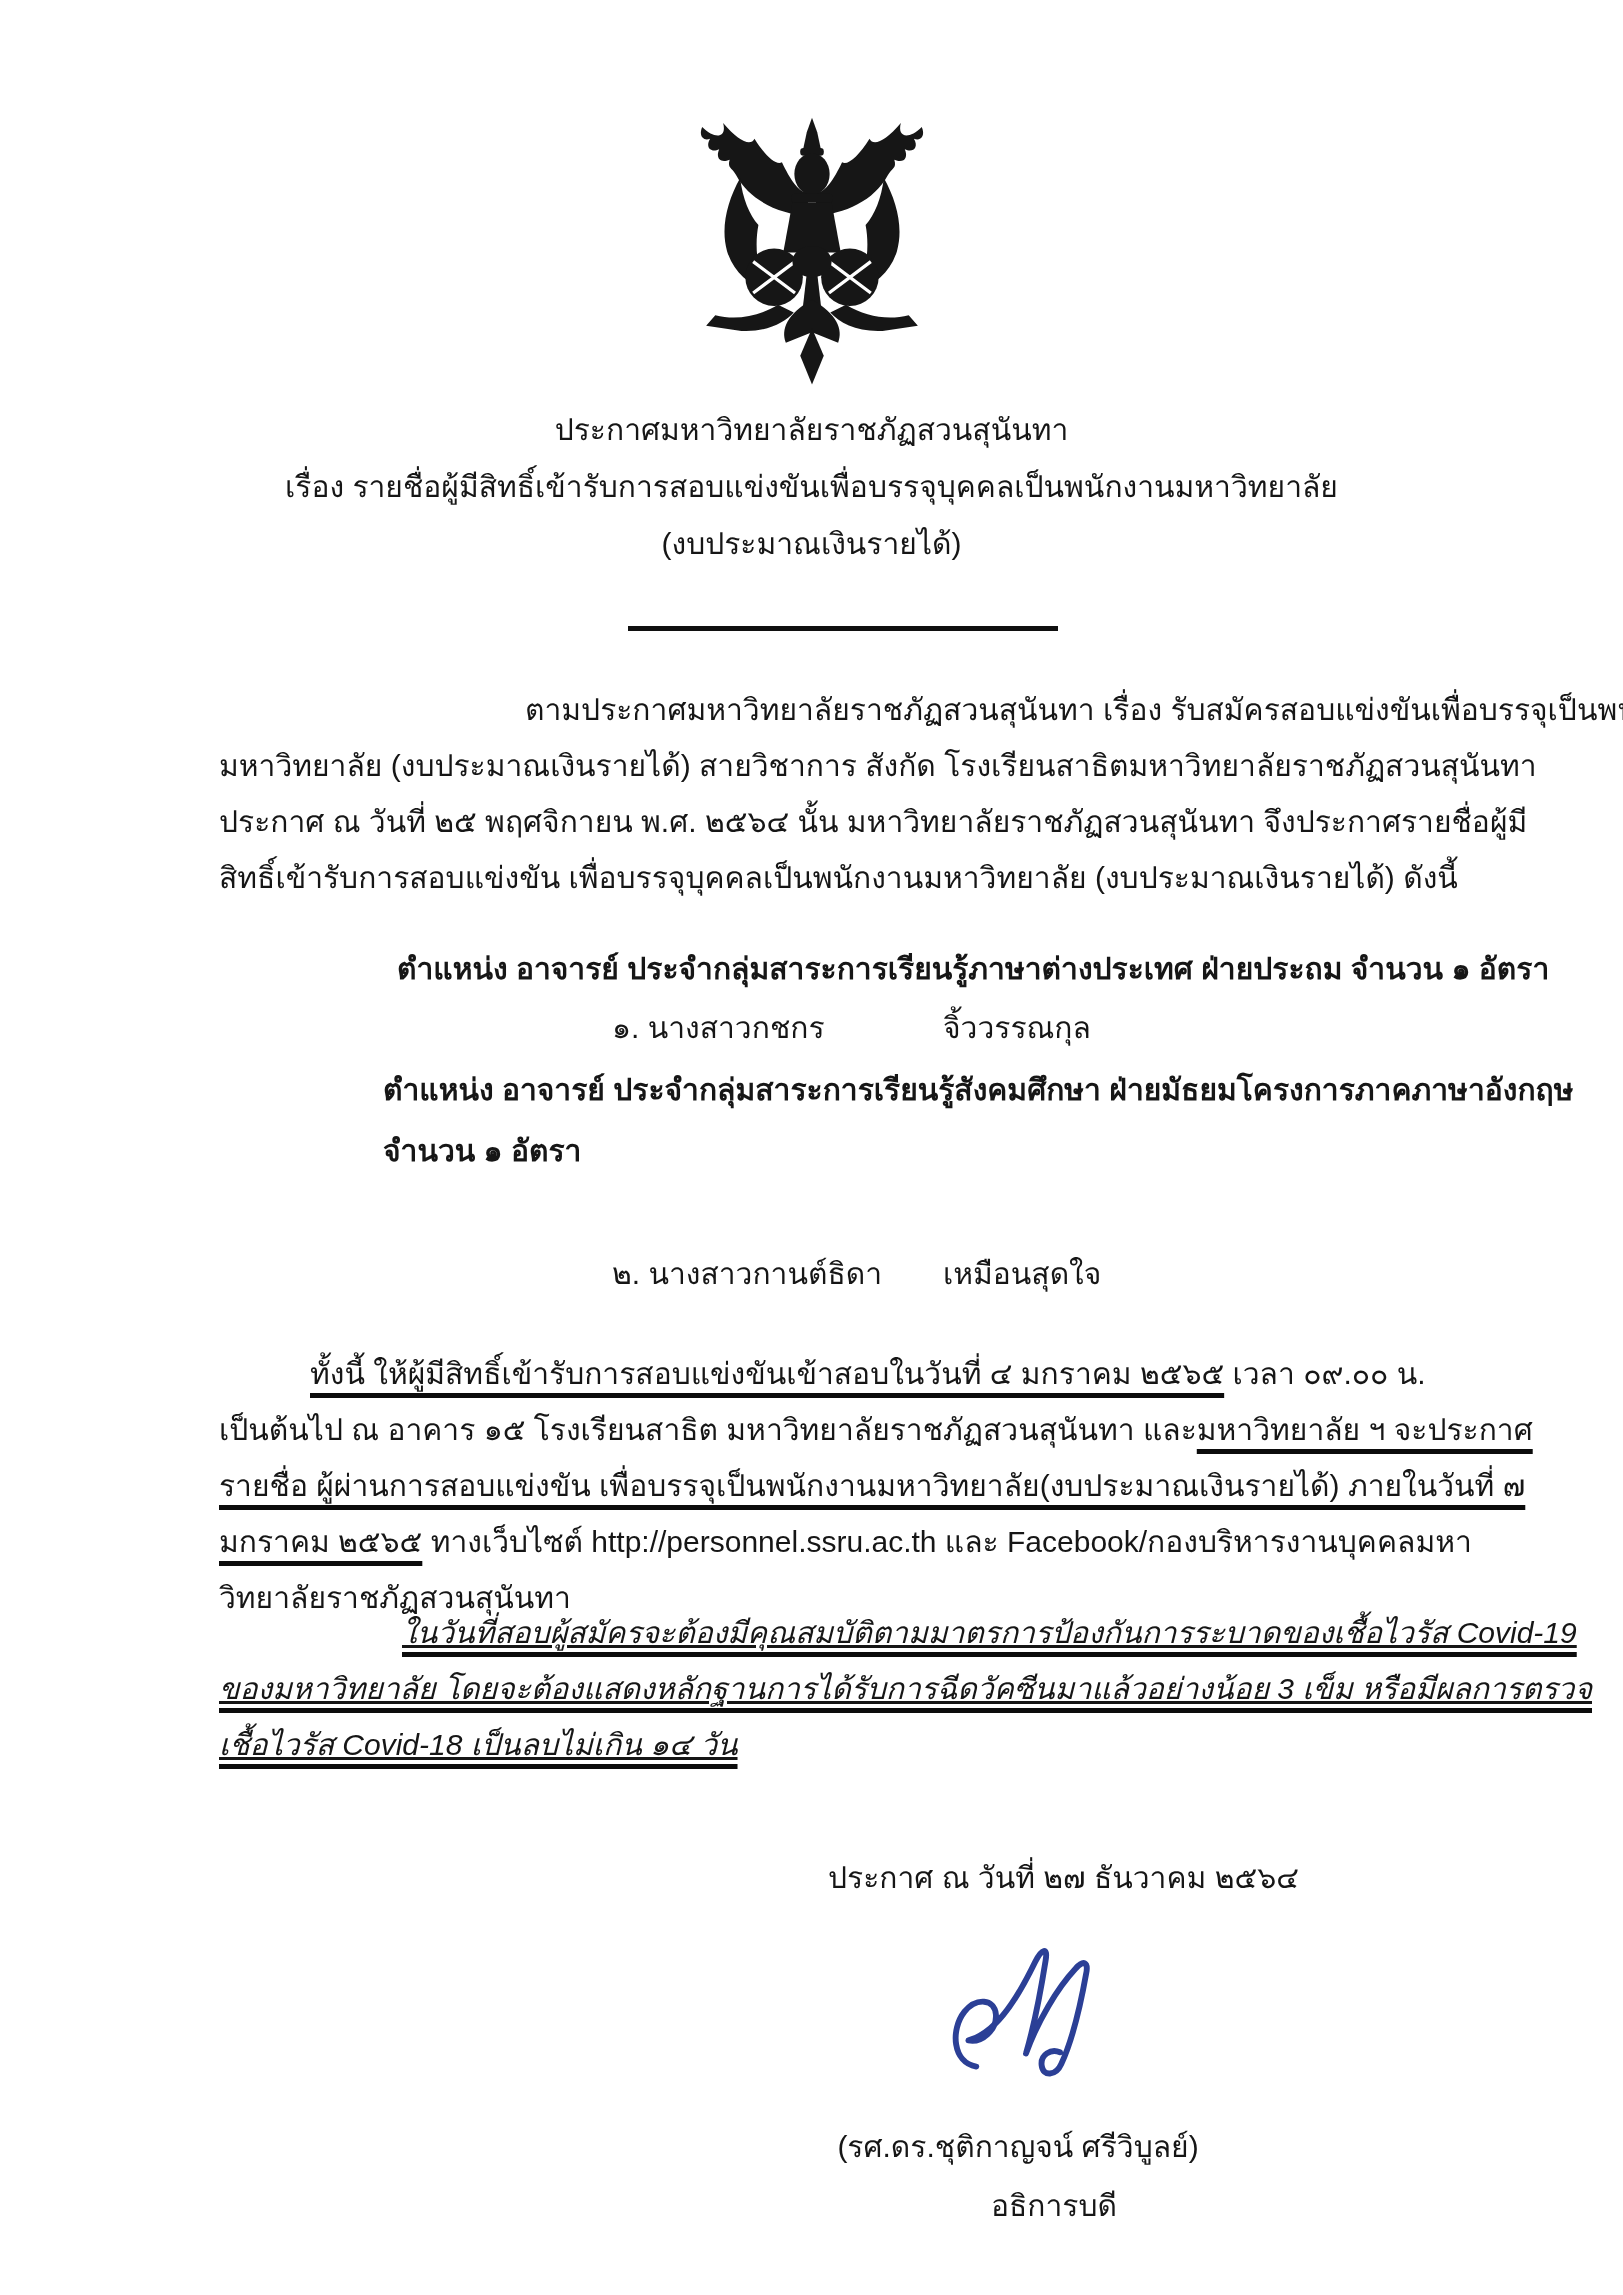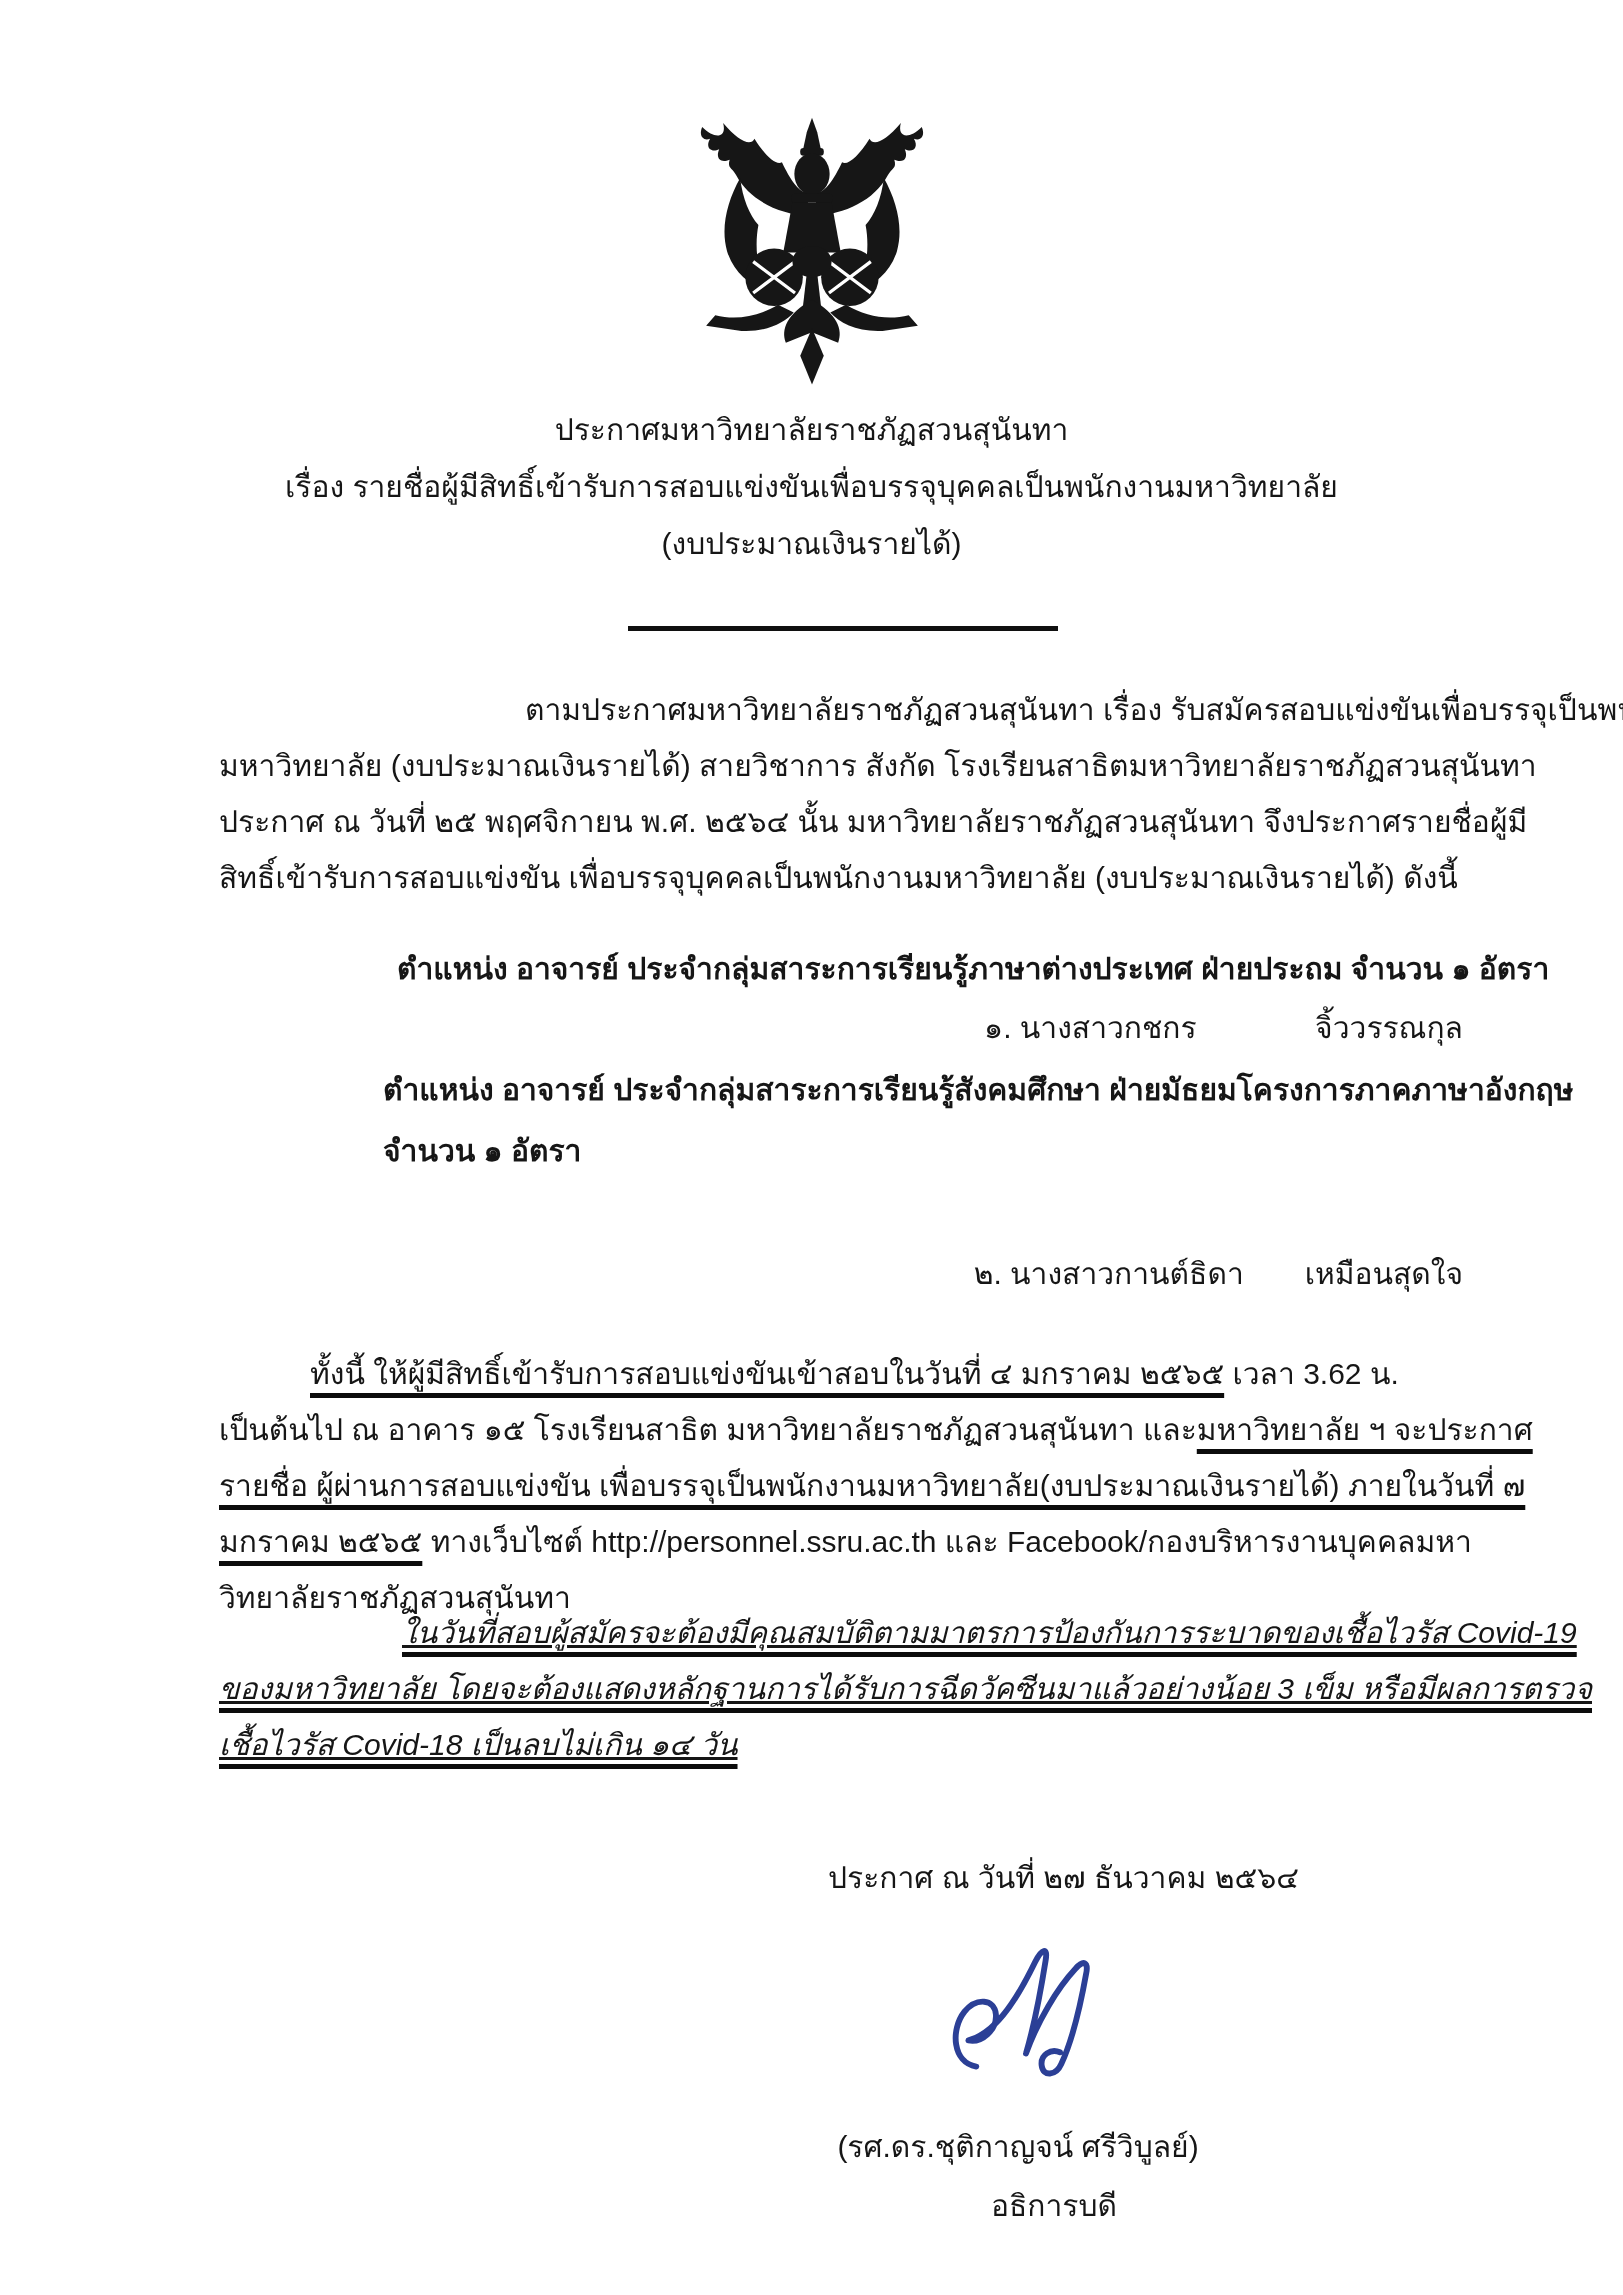--- a/index.html
+++ b/index.html
@@ -17,21 +17,21 @@
   .title-line{font-size:30px;line-height:57px;white-space:nowrap;text-align:center;}
   .bold{font-weight:bold;}
   .italic{font-style:italic;text-decoration:underline;}
   .u{
     text-decoration:underline;
     text-decoration-thickness:4.6px;
     text-underline-offset:9.2px;
     text-decoration-color:#0c0c0c;
   }
   .divider{background:#101010;}
-  .name-row{display:flex;justify-content:flex-end;}
+  .name-row{display:flex;}
   .name-col{display:inline-block;width:331px;}
   .line{height:56px;}
 </style>
 </head>
 <body>
 
 <div class="page">
 
   <div class="abs" style="left:681px;top:110px;width:262px;height:281px;">
     <svg viewBox="0 0 400 430" width="262" height="281">
@@ -93,21 +93,21 @@
   <div class="abs doc-text bold" style="left:219px;top:1062px;width:1303px;padding-left:164px;">ตำแหน่ง อาจารย์ ประจำกลุ่มสาระการเรียนรู้สังคมศึกษา ฝ่ายมัธยมโครงการภาคภาษาอังกฤษ</div>
   <div class="abs doc-text bold" style="left:219px;top:1123px;width:1303px;padding-left:164px;">จำนวน ๑ อัตรา</div>
 
   <div class="abs doc-text name-row" style="left:612px;top:1246px;width:851px;">
     <span class="name-col">๒. นางสาวกานต์ธิดา</span>
     <span>เหมือนสุดใจ</span>
   </div>
 
   <div class="abs doc-text exam" style="left:219px;top:1346px;width:1188px;">
     <div class="line" style="padding-left:91px;">
-      <span class="u">ทั้งนี้  ให้ผู้มีสิทธิ์เข้ารับการสอบแข่งขันเข้าสอบในวันที่ ๔ มกราคม ๒๕๖๕</span><span> เวลา 3.62 น.</span>
+      <span class="u">ทั้งนี้  ให้ผู้มีสิทธิ์เข้ารับการสอบแข่งขันเข้าสอบในวันที่ ๔ มกราคม ๒๕๖๕</span><span> เวลา ๐๙.๐๐ น.</span>
     </div>
     <div class="line">
       <span>เป็นต้นไป ณ  อาคาร  ๑๕  โรงเรียนสาธิต มหาวิทยาลัยราชภัฏสวนสุนันทา และ</span><span class="u">มหาวิทยาลัย ฯ  จะประกาศ</span>
     </div>
     <div class="line">
       <span class="u">รายชื่อ   ผู้ผ่านการสอบแข่งขัน เพื่อบรรจุเป็นพนักงานมหาวิทยาลัย(งบประมาณเงินรายได้)   ภายในวันที่   ๗</span>
     </div>
     <div class="line">
       <span class="u">มกราคม ๒๕๖๕</span><span> ทางเว็บไซต์ http://personnel.ssru.ac.th  และ  Facebook/กองบริหารงานบุคคลมหา</span>
     </div>

